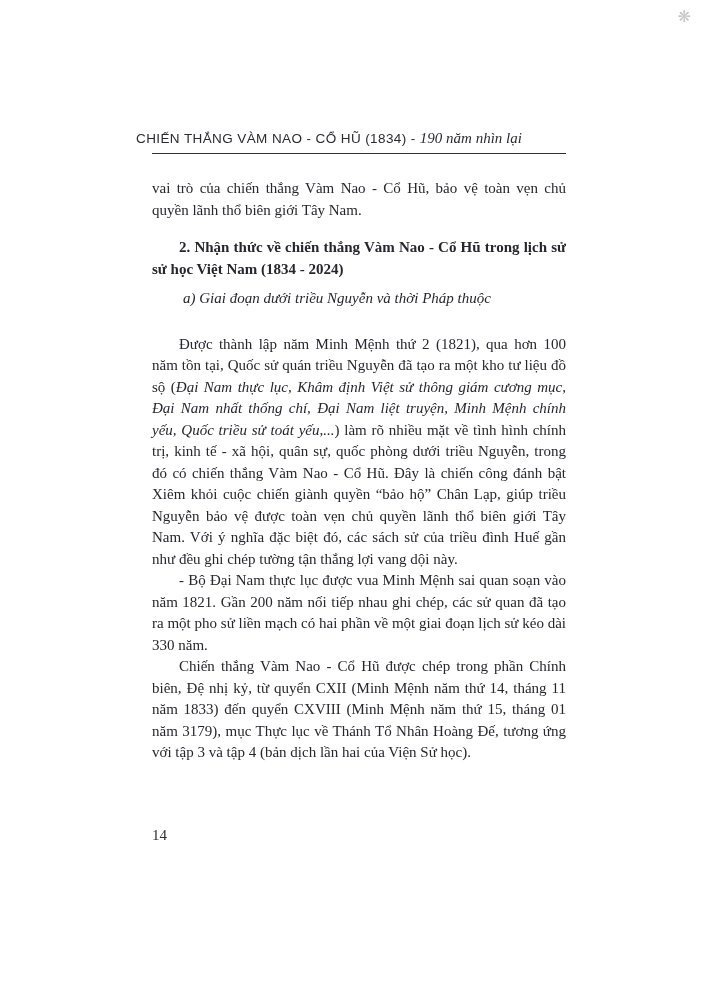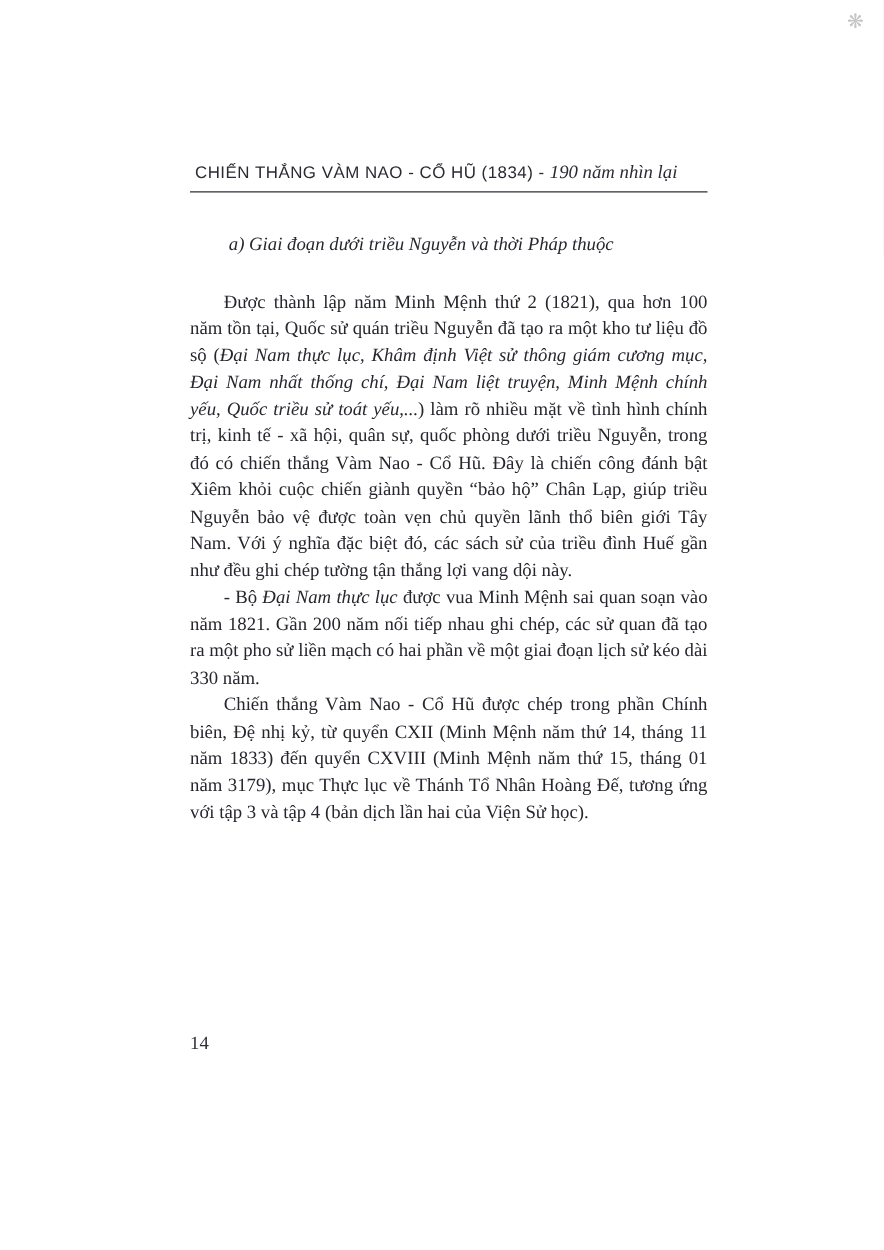--- a/index.html
+++ b/index.html
@@ -12,21 +12,21 @@
     overflow:hidden;
     margin:0 auto;
   }
   .flower {
     position:absolute; top:7px; right:16px;
     font-size:16px; color:#c6c6c6;
     font-family:"DejaVu Sans", sans-serif;
     user-select:none;
   }
   .running-head {
-    position:absolute; left:156px; top:130px; width:414px;
+    position:absolute; left:136px; top:130px; width:414px;
     font-family:"Liberation Sans", sans-serif;
     font-size:13.5px; letter-spacing:0.4px;
     color:#2a2a32; white-space:nowrap;
   }
   .rh-italic {
     font-family:"Liberation Serif", serif;
     font-style:italic; font-size:15px; letter-spacing:0;
   }
   .head-rule {
     position:absolute; left:152px; top:153px; width:414px;
@@ -53,21 +53,23 @@
 
   <span class="flower">❋</span>
 
   <div class="running-head">
     <span class="rh-main">CHIẾN THẮNG VÀM NAO - CỔ HŨ (1834) - </span><span class="rh-italic">190 năm nhìn lại</span>
   </div>
 
   <div class="head-rule"></div>
 
   <div class="body-text">
+    <p class="par"><span>vai trò của chiến thắng Vàm Nao - Cổ Hũ, bảo vệ toàn vẹn chủ quyền lãnh thổ biên giới Tây Nam.</span></p>
+    <p class="par heading"><span style="font-weight: bold;">2. Nhận thức về chiến thắng Vàm Nao - Cổ Hũ trong lịch sử sử học Việt Nam (1834 - 2024)</span></p>
     <p class="par subheading"><span style="font-style: italic;">a) Giai đoạn dưới triều Nguyễn và thời Pháp thuộc</span></p>
     <p class="par indent"><span>Được thành lập năm Minh Mệnh thứ 2 (1821), qua hơn 100 năm tồn tại, Quốc sử quán triều Nguyễn đã tạo ra một kho tư liệu đồ sộ (</span><span style="font-style: italic;">Đại Nam thực lục, Khâm định Việt sử thông giám cương mục, Đại Nam nhất thống chí, Đại Nam liệt truyện, Minh Mệnh chính yếu, Quốc triều sử toát yếu,...</span><span>) làm rõ nhiều mặt về tình hình chính trị, kinh tế - xã hội, quân sự, quốc phòng dưới triều Nguyễn, trong đó có chiến thắng Vàm Nao - Cổ Hũ. Đây là chiến công đánh bật Xiêm khỏi cuộc chiến giành quyền “bảo hộ” Chân Lạp, giúp triều Nguyễn bảo vệ được toàn vẹn chủ quyền lãnh thổ biên giới Tây Nam. Với ý nghĩa đặc biệt đó, các sách sử của triều đình Huế gần như đều ghi chép tường tận thắng lợi vang dội này.</span></p>
-    <p class="par indent"><span>- Bộ </span><span style="font-style: italic;">Đại Nam thực lục</span><span> được vua Minh Mệnh sai quan soạn vào năm 1821. Gần 200 năm nối tiếp nhau ghi chép, các sử quan đã tạo ra một pho sử liền mạch có hai phần về một giai đoạn lịch sử kéo dài 330 năm.</span></p>
+    <p class="par indent"><span>- Bộ </span><span style="">Đại Nam thực lục</span><span> được vua Minh Mệnh sai quan soạn vào năm 1821. Gần 200 năm nối tiếp nhau ghi chép, các sử quan đã tạo ra một pho sử liền mạch có hai phần về một giai đoạn lịch sử kéo dài 330 năm.</span></p>
     <p class="par indent"><span>Chiến thắng Vàm Nao - Cổ Hũ được chép trong phần Chính biên, Đệ nhị kỷ, từ quyển CXII (Minh Mệnh năm thứ 14, tháng 11 năm 1833) đến quyển CXVIII (Minh Mệnh năm thứ 15, tháng 01 năm 3179), mục Thực lục về Thánh Tổ Nhân Hoàng Đế, tương ứng với tập 3 và tập 4 (bản dịch lần hai của Viện Sử học).</span></p>
   </div>
 
   <div class="page-number">14</div>
 
 </div>
 
 </body></html>

